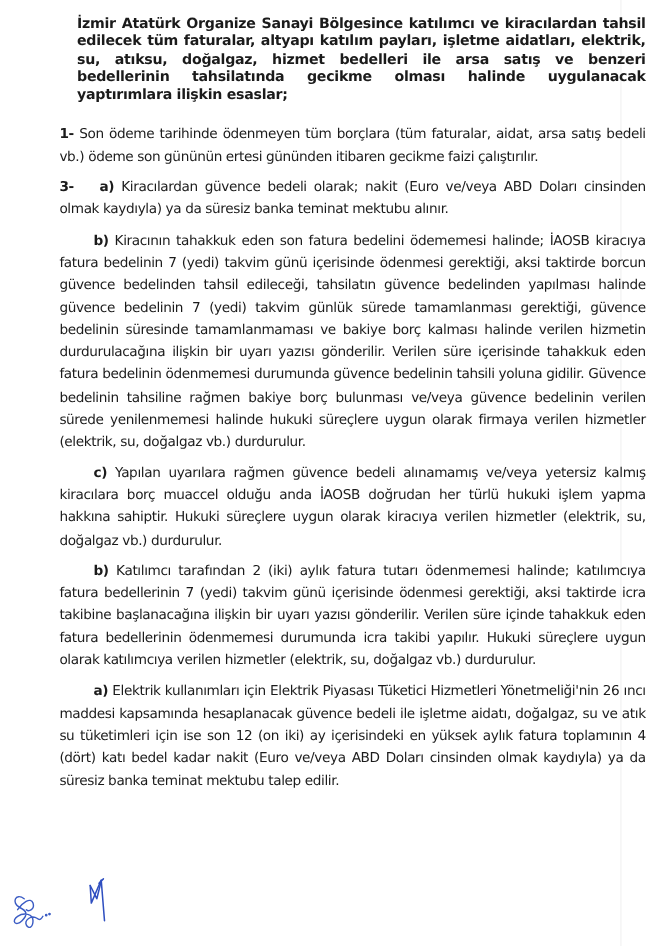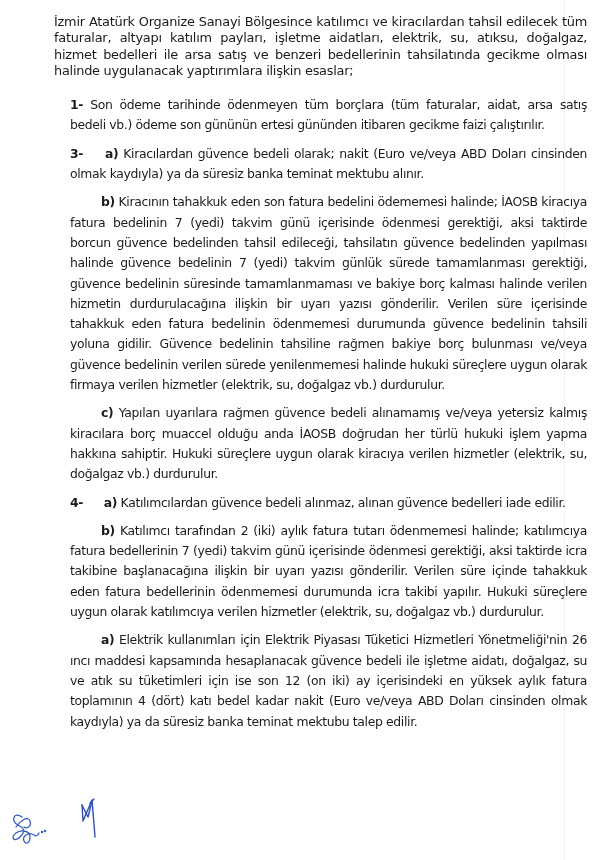--- a/index.html
+++ b/index.html
@@ -12,25 +12,25 @@
     position: absolute; left: 564px; top: 0; width: 1px; height: 860px;
     background: #f1f1f1;
   }
   .content {
     position: absolute; left: 54px; top: 14px; width: 533px;
     font-family: "DejaVu Sans", sans-serif;
     font-size: 12.4px; color: #1b1b1b;
     letter-spacing: -0.35px;
   }
   .title {
-    font-weight: normal; font-size: 12.9px; line-height: 16.3px;
-    text-align: justify; margin: 0 0 16px 0; letter-spacing: -0.25px;
+    font-weight: bold; font-size: 12.9px; line-height: 16.3px;
+    text-align: justify; margin: 0 0 16px 16px; letter-spacing: -0.25px;
   }
   .p {
-    margin: 0 0 8px 16px; line-height: 20.3px; text-align: justify;
+    margin: 0 0 8px 0; line-height: 20.3px; text-align: justify;
   }
   .p b { font-weight: bold; }
   .indent { text-indent: 31px; }
   .num { font-weight: bold; }
   .num-gap { display: inline-block; width: 17px; }
   .sig {
     position: absolute; left: 8px; top: 795px; width: 130px; height: 60px;
   }
 </style>
 </head>
@@ -57,25 +57,20 @@
     <p class="p indent">
       <b>b)</b>
       <span>Kiracının tahakkuk eden son fatura bedelini ödememesi halinde; İAOSB kiracıya fatura bedelinin 7 (yedi) takvim günü içerisinde ödenmesi gerektiği, aksi taktirde borcun güvence bedelinden tahsil edileceği, tahsilatın güvence bedelinden yapılması halinde güvence bedelinin 7 (yedi) takvim günlük sürede tamamlanması gerektiği, güvence bedelinin süresinde tamamlanmaması ve bakiye borç kalması halinde verilen hizmetin durdurulacağına ilişkin bir uyarı yazısı gönderilir. Verilen süre içerisinde tahakkuk eden fatura bedelinin ödenmemesi durumunda güvence bedelinin tahsili yoluna gidilir. Güvence bedelinin tahsiline rağmen bakiye borç bulunması ve/veya güvence bedelinin verilen sürede yenilenmemesi halinde hukuki süreçlere uygun olarak firmaya verilen hizmetler (elektrik, su, doğalgaz vb.) durdurulur.</span>
     </p>
 
     <p class="p indent">
       <b>c)</b>
       <span>Yapılan uyarılara rağmen güvence bedeli alınamamış ve/veya yetersiz kalmış kiracılara borç muaccel olduğu anda İAOSB doğrudan her türlü hukuki işlem yapma hakkına sahiptir. Hukuki süreçlere uygun olarak kiracıya verilen hizmetler (elektrik, su, doğalgaz vb.) durdurulur.</span>
     </p>
 
-    <p class="p">
-      <span class="num">4-</span><span class="num-gap"></span>
-      <b>a)</b>
-      <span>Katılımcılardan güvence bedeli alınmaz, alınan güvence bedelleri iade edilir.</span>
-    </p>
 
     <p class="p indent">
       <b>b)</b>
       <span>Katılımcı tarafından 2 (iki) aylık fatura tutarı ödenmemesi halinde; katılımcıya fatura bedellerinin 7 (yedi) takvim günü içerisinde ödenmesi gerektiği, aksi taktirde icra takibine başlanacağına ilişkin bir uyarı yazısı gönderilir. Verilen süre içinde tahakkuk eden fatura bedellerinin ödenmemesi durumunda icra takibi yapılır. Hukuki süreçlere uygun olarak katılımcıya verilen hizmetler (elektrik, su, doğalgaz vb.) durdurulur.</span>
     </p>
 
 
     <p class="p indent">
       <b>a)</b>
       <span>Elektrik kullanımları için Elektrik Piyasası Tüketici Hizmetleri Yönetmeliği'nin 26 ıncı maddesi kapsamında hesaplanacak güvence bedeli ile işletme aidatı, doğalgaz, su ve atık su tüketimleri için ise son 12 (on iki) ay içerisindeki en yüksek aylık fatura toplamının 4 (dört) katı bedel kadar nakit (Euro ve/veya ABD Doları cinsinden olmak kaydıyla) ya da süresiz banka teminat mektubu talep edilir.</span>

